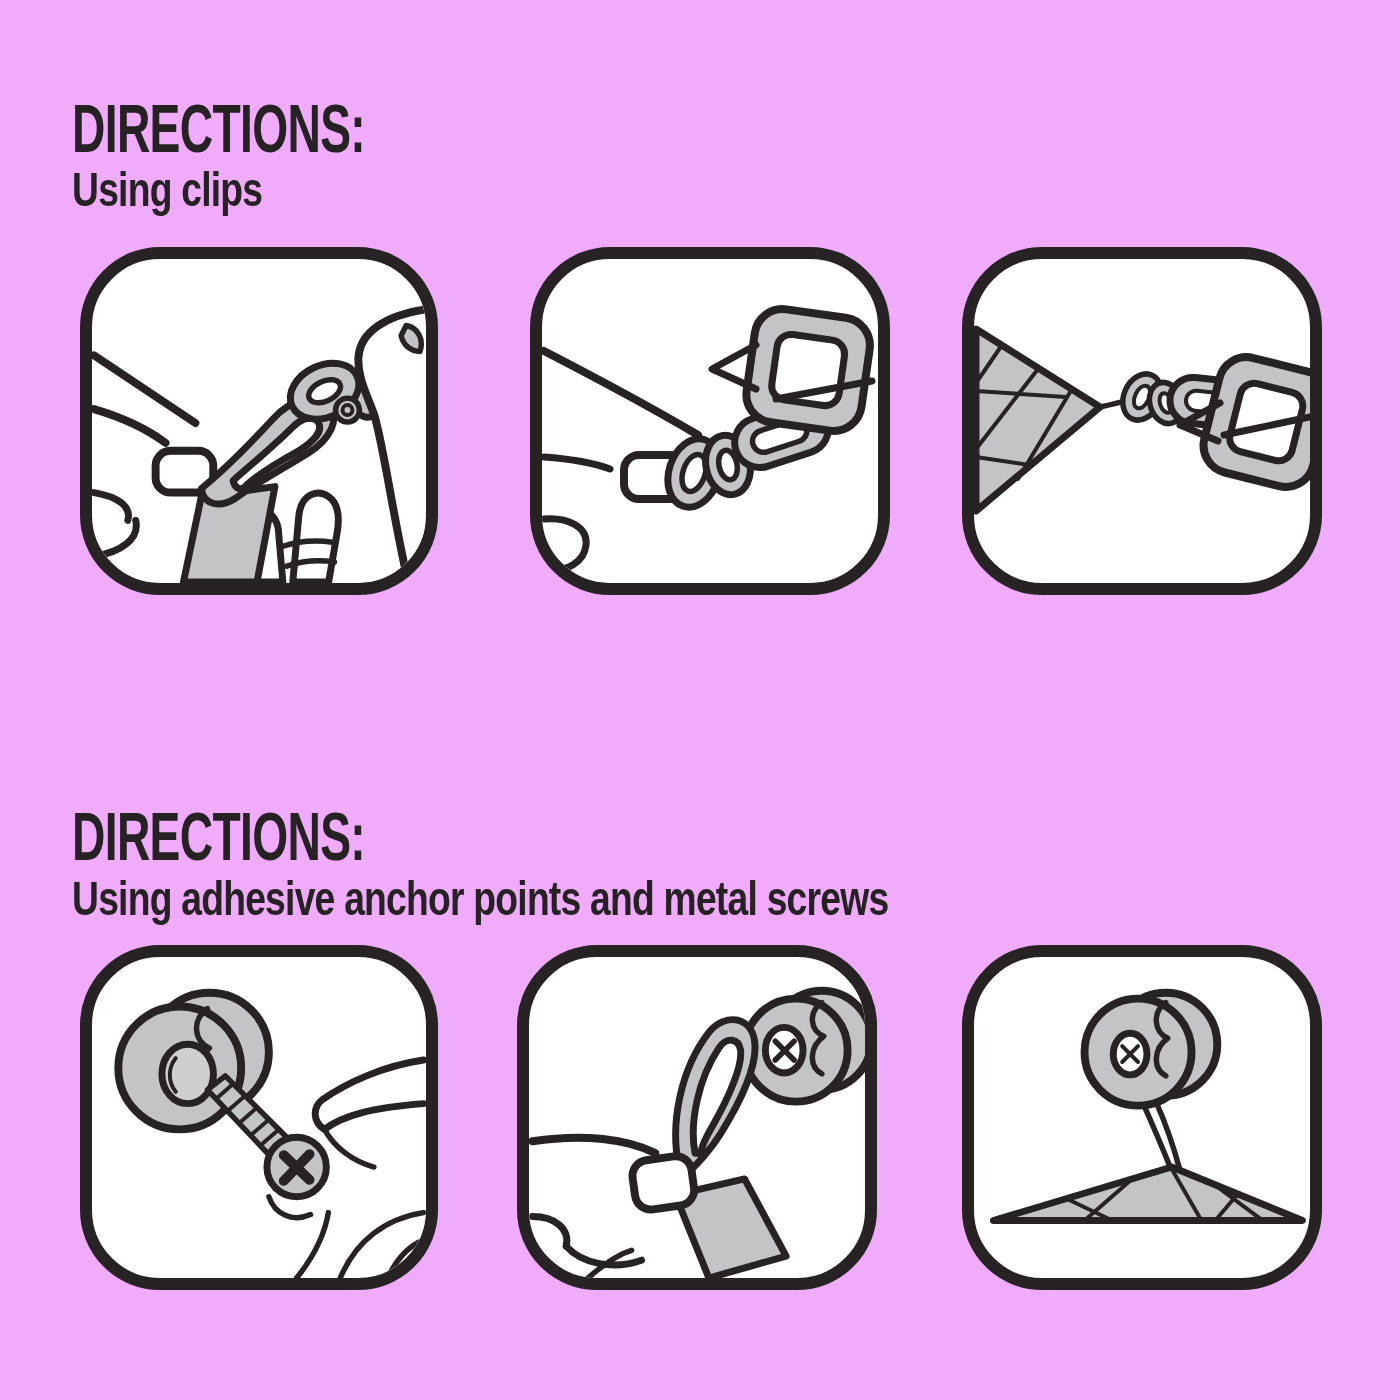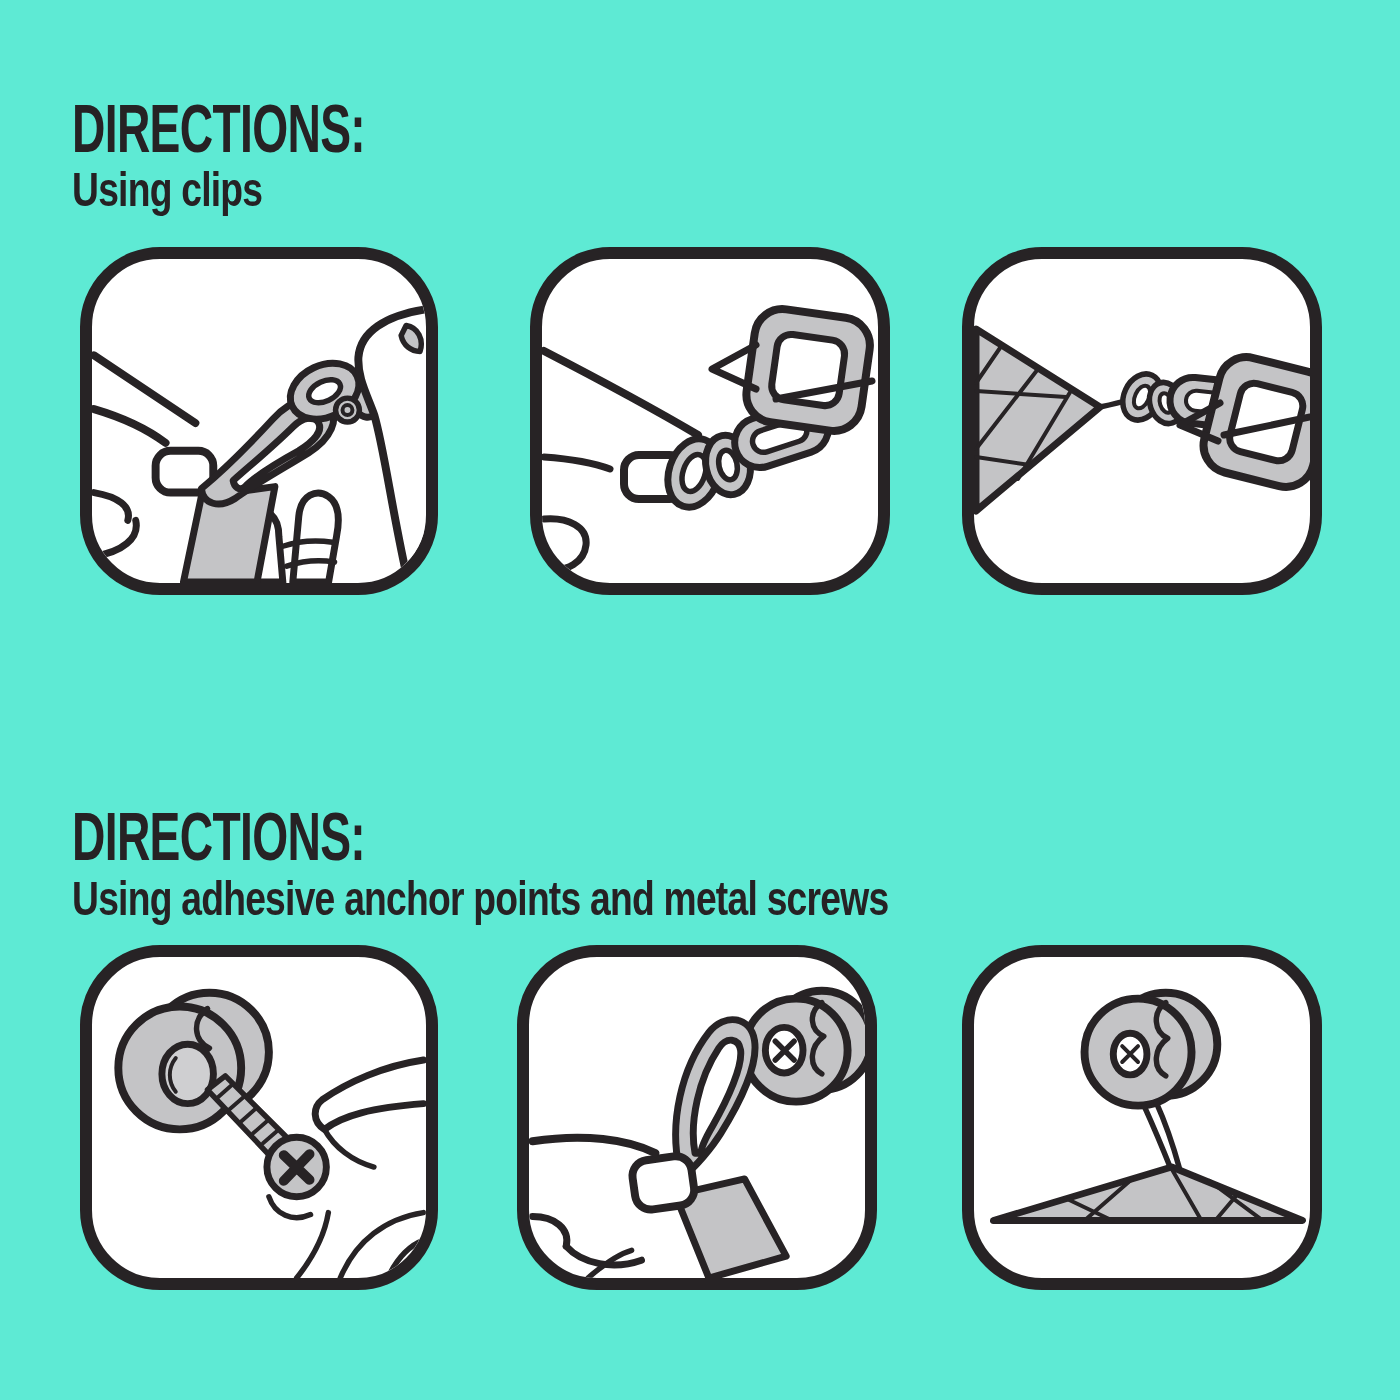--- a/index.html
+++ b/index.html
@@ -1,16 +1,16 @@
 <!DOCTYPE html>
 <html><head>
 <meta charset="utf-8">
 <style>
   html,body{margin:0;padding:0;background:#ffffff;}
-  #stage{position:relative;width:1400px;height:1400px;background:#5eead4;overflow:hidden;
+  #stage{position:relative;width:1400px;height:1400px;background:#f0abfc;overflow:hidden;
          font-family:"Liberation Sans", sans-serif;color:#231f20;}
   .h-big{position:absolute;font-weight:700;font-size:68px;line-height:1;
          transform:scaleX(0.68);transform-origin:0 0;letter-spacing:-1px;white-space:nowrap;color:#262224;}
   .h-sub{position:absolute;font-weight:700;font-size:49px;line-height:1;
          transform:scaleX(0.76);transform-origin:0 0;letter-spacing:-1px;white-space:nowrap;color:#262224;}
   .panel{position:absolute;box-sizing:border-box;border:12px solid #272325;border-radius:80px;background:#fff;overflow:hidden;}
   .panel svg{position:absolute;left:0;top:0;width:100%;height:100%;}
   .s{stroke:#272325;stroke-linecap:round;stroke-linejoin:round;fill:none;}
   .w4{stroke-width:4px;} .w5{stroke-width:5.5px;} .w6{stroke-width:7px;} .w7{stroke-width:8px;} .w9{stroke-width:10px;}
   .f-gray{fill:#c4c4c6;} .f-white{fill:#ffffff;} .f-dim{fill:#cfcfd1;}

